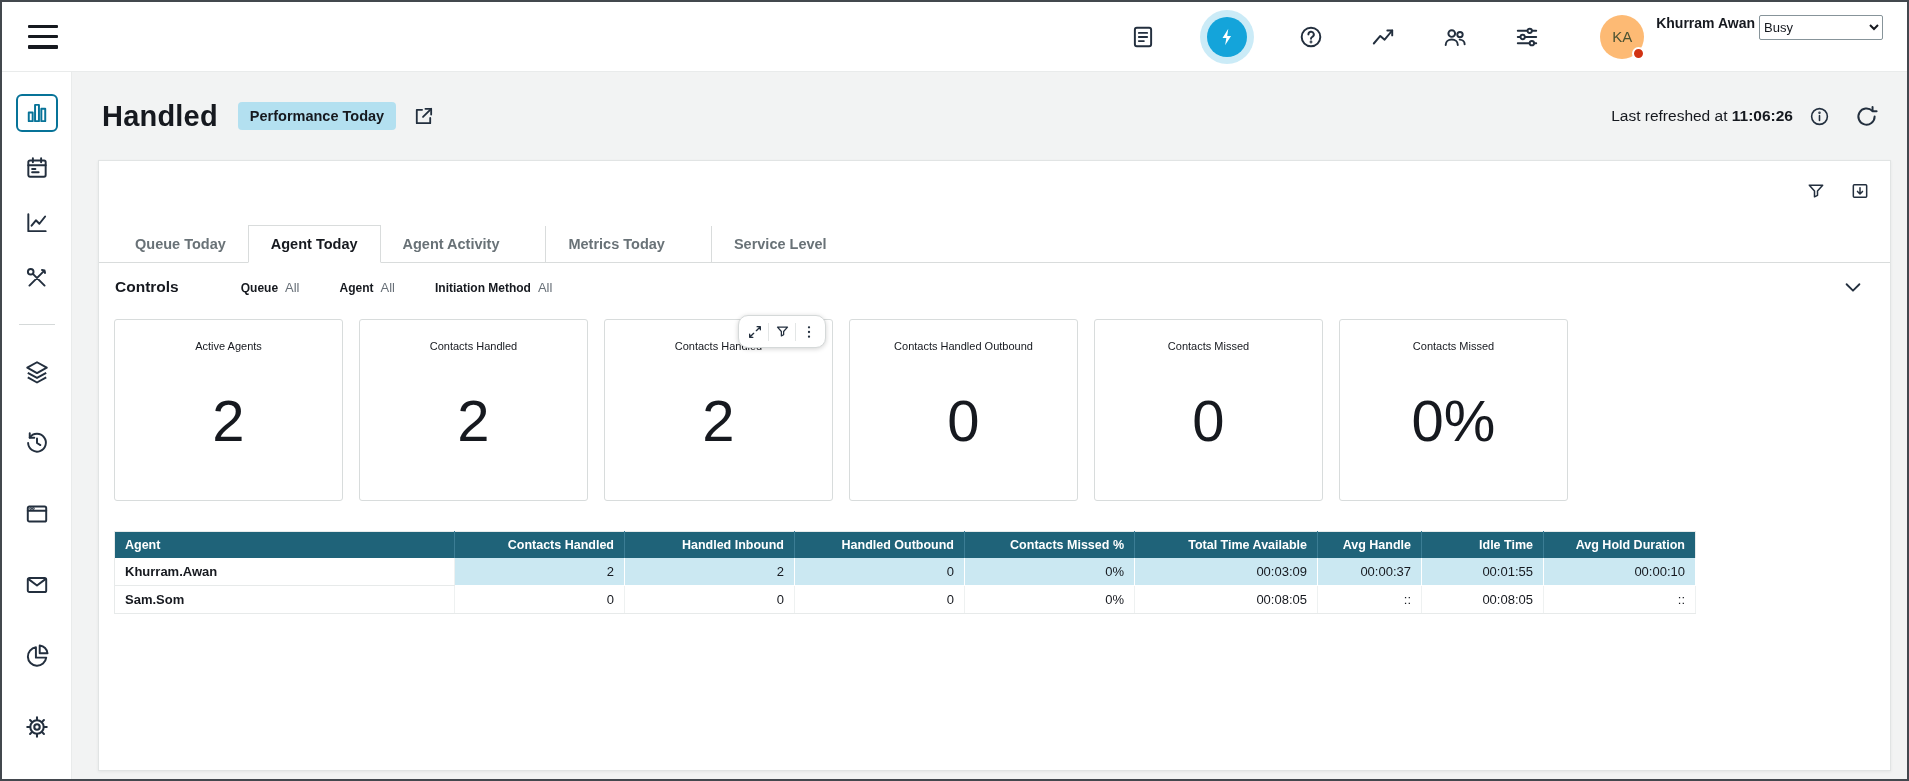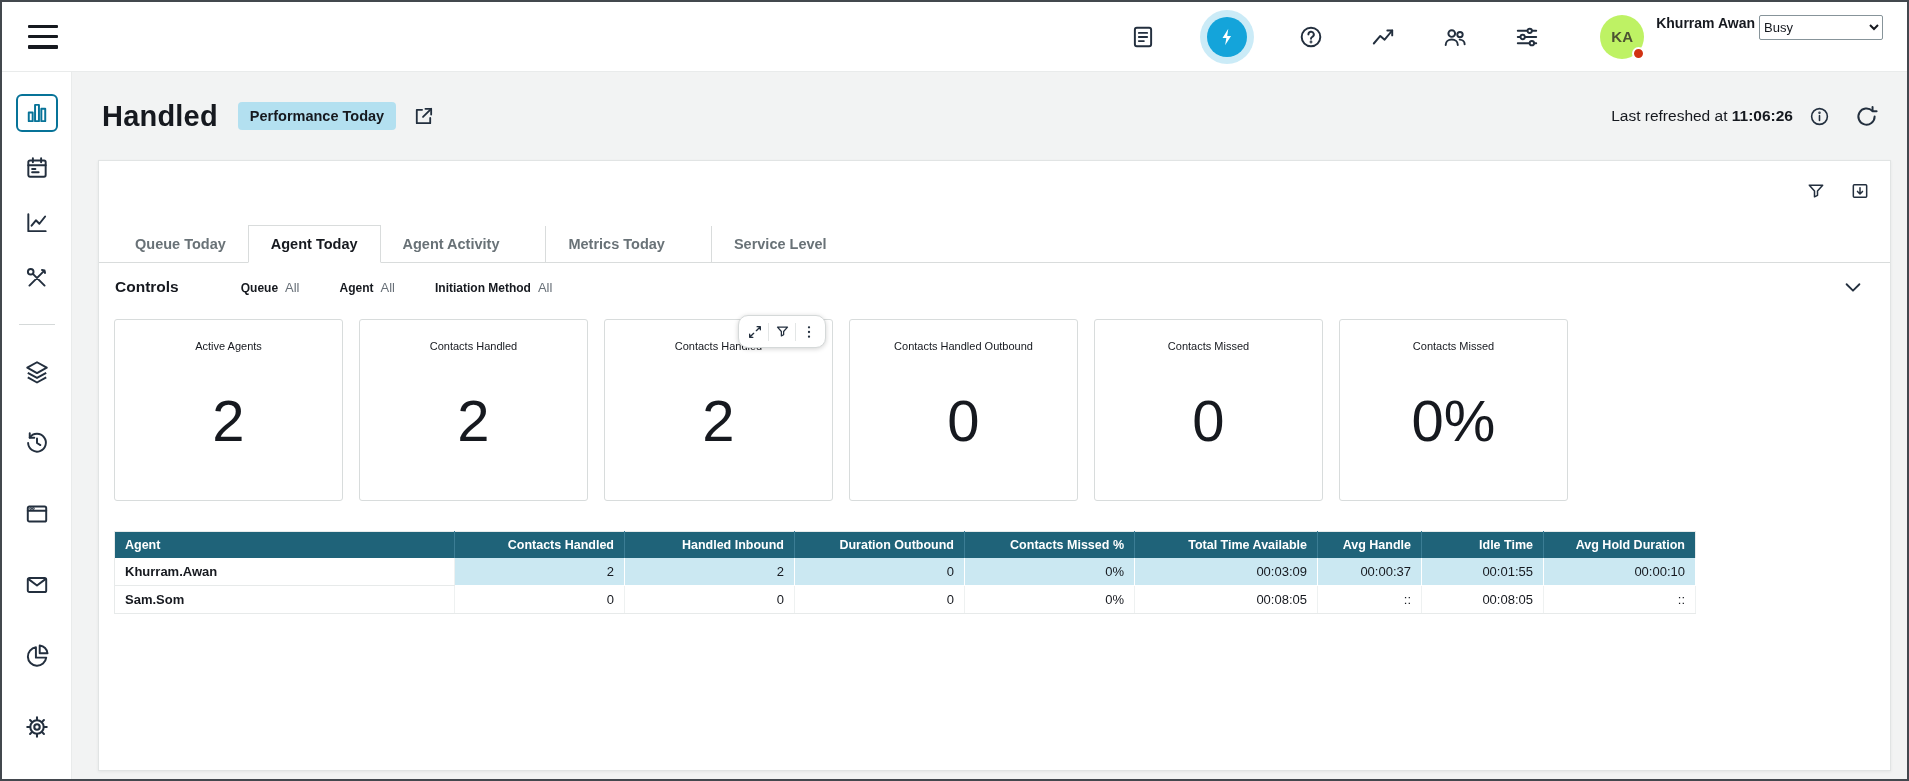--- a/index.html
+++ b/index.html
@@ -7,21 +7,21 @@
   .screen { position:relative; width:1909px; height:781px; border:2px solid #43484e; background:#fff; overflow:hidden; }
 
   
   .topbar { height:70px; display:flex; align-items:center; padding:0 24px 0 26px; background:#fff; border-bottom:1px solid #e9ebeb; }
   .hamburger { width:30px; height:24px; display:flex; flex-direction:column; justify-content:space-between; background:none; border:none; cursor:pointer; }
   .hamburger span { display:block; height:3.2px; background:#16191f; border-radius:1px; }
   .topbar-right { margin-left:auto; display:flex; align-items:center; gap:46px; }
   .icon-btn { background:none; border:none; cursor:pointer; color:#232f3e; display:flex; align-items:center; justify-content:center; padding:0; }
   .bolt-circle { width:40px; height:40px; border-radius:50%; background:#14a4da; box-shadow:0 0 0 7px rgba(20,164,218,.22); display:flex; align-items:center; justify-content:center; border:none; cursor:pointer; margin:0 5px; }
   .user-cluster { display:flex; align-items:flex-start; gap:12px; margin-left:14px; }
-  .avatar { position:relative; width:44px; height:44px; border-radius:50%; background:#bef264; color:#4d5332; font-weight:700; font-size:15px; display:flex; align-items:center; justify-content:center; cursor:pointer; }
+  .avatar { position:relative; width:44px; height:44px; border-radius:50%; background:#fdba74; color:#4d5332; font-weight:400; font-size:15px; display:flex; align-items:center; justify-content:center; cursor:pointer; }
   .presence-dot { position:absolute; right:-1px; bottom:-1px; width:13px; height:13px; border-radius:50%; background:#d13212; border:2px solid #fff; }
   .user-meta { display:flex; flex-direction:row; gap:4px; }
   .user-name { font-size:14px; font-weight:700; }
   .status-select { width:124px; height:25px; font-size:13px; border:1px solid #87949a; border-radius:2px; background:#fff; color:#16191f; font-family:inherit; }
 
   
   .body { display:flex; height:707px; }
   .sidebar { width:70px; background:#fff; border-right:1px solid #e9ebeb; display:flex; flex-direction:column; align-items:center; padding-top:22px; flex:none; }
   .side-slot { width:42px; height:42px; display:flex; align-items:center; justify-content:center; color:#232f3e; background:none; border:none; cursor:pointer; border-radius:6px; }
   .side-slot.active { border:2px solid #077398; color:#077398; }
@@ -366,21 +366,21 @@
                 <col style="width:183px">
                 <col style="width:104px">
                 <col style="width:122px">
                 <col style="width:152px">
             </colgroup>
             <thead>
               <tr>
                 <th>Agent</th>
                 <th>Contacts Handled</th>
                 <th>Handled Inbound</th>
-                <th>Duration Outbound</th>
+                <th>Handled Outbound</th>
                 <th>Contacts Missed %</th>
                 <th>Total Time Available</th>
                 <th>Avg Handle</th>
                 <th>Idle Time</th>
                 <th>Avg Hold Duration</th>
               </tr>
             </thead>
             <tbody>
               <tr>
                 <td class="agent">Khurram.Awan</td>

